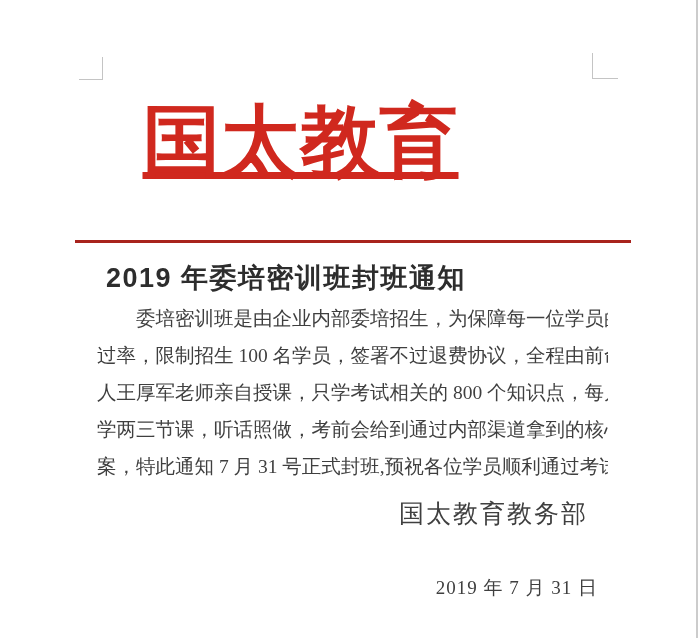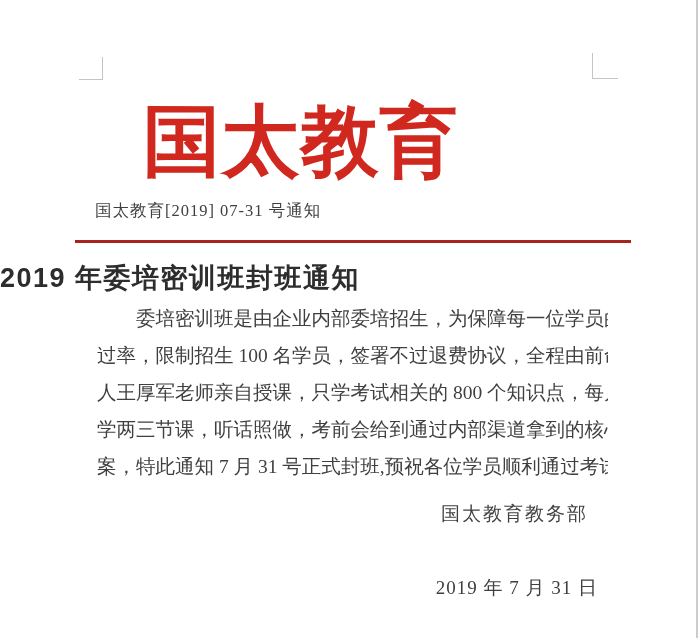--- a/index.html
+++ b/index.html
@@ -35,33 +35,35 @@
     border-left:1px solid var(--mark-gray);
     border-bottom:1px solid var(--mark-gray);
   }
   .brand{
     position:absolute;left:0;top:96px;width:601px;
     text-align:center;
     font-size:78px;line-height:1.18;font-weight:bold;
     color:var(--brand-red);
     letter-spacing:1px;
     font-family:"Liberation Serif","DejaVu Serif",serif;
+    text-decoration:underline;
   }
   .docnum{
     position:absolute;left:95px;top:199px;
     font-size:16.5px;line-height:24px;
     color:var(--ink);
     letter-spacing:1px;
   }
   .rule{
     position:absolute;left:75px;top:240px;width:556px;height:3px;
     background:var(--rule-red);
   }
   .title{
     position:absolute;left:0;top:258px;width:572px;margin:0;
+    text-align:center;
     font-size:27px;line-height:40px;font-weight:bold;
     letter-spacing:1.5px;
     color:var(--title-ink);
     font-family:"Liberation Sans","DejaVu Sans",sans-serif;
   }
   .body-block{
     position:absolute;left:97px;top:300px;width:511px;
     font-size:19.5px;line-height:37px;
     color:var(--ink);
   }
@@ -70,21 +72,21 @@
     text-align:justify;
     text-align-last:justify;
     white-space:nowrap;
     overflow:hidden;
   }
   .body-line.indent{padding-left:39px;}
   .signature{
     position:absolute;left:97px;top:495px;width:511px;
     padding-right:20px;box-sizing:border-box;
     text-align:right;
-    font-size:19px;line-height:37px;
+    font-size:25px;line-height:37px;
     color:var(--ink);
     letter-spacing:2px;
   }
   .date{
     position:absolute;left:97px;top:530px;width:511px;
     padding-right:10px;box-sizing:border-box;
     text-align:right;
     font-size:19px;line-height:37px;
     color:var(--ink);
     letter-spacing:1px;
@@ -94,21 +96,20 @@
 </head>
 <body>
 
 <div class="page">
 
   <div class="corner corner-tl"></div>
   <div class="corner corner-tr"></div>
 
   <div class="brand">国太教育</div>
 
-  <div class="docnum">国太教育[2019] 07-31 号通知</div>
 
   <div class="rule"></div>
 
   <h1 class="title">2019 年委培密训班封班通知</h1>
 
   <div class="body-block">
     <div class="body-line indent">委培密训班是由企业内部委培招生，为保障每一位学员的通</div>
     <div class="body-line">过率，限制招生 100 名学员，签署不过退费协议，全程由前命题</div>
     <div class="body-line">人王厚军老师亲自授课，只学考试相关的 800 个知识点，每月只</div>
     <div class="body-line">学两三节课，听话照做，考前会给到通过内部渠道拿到的核心答</div>

